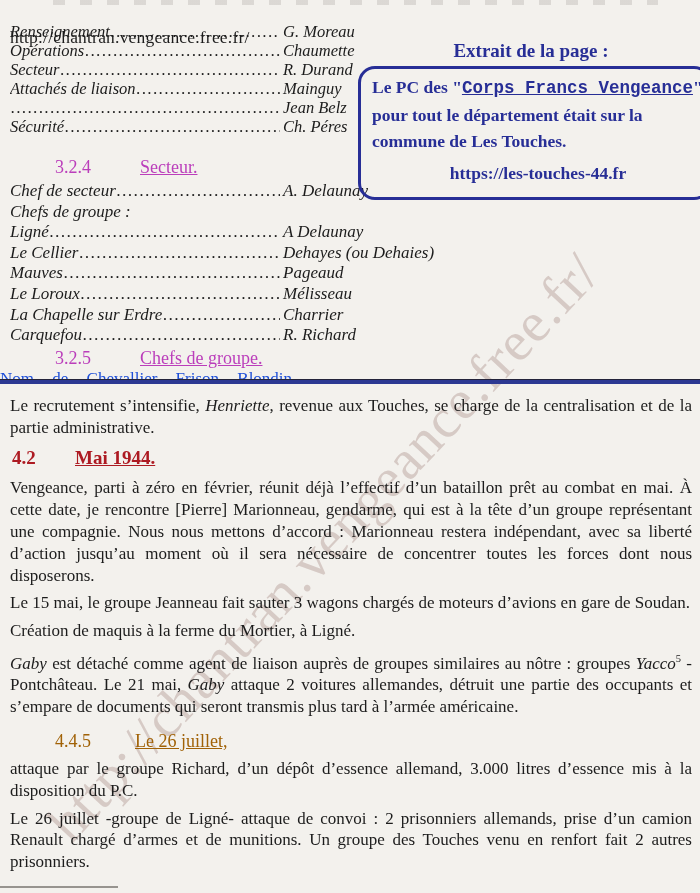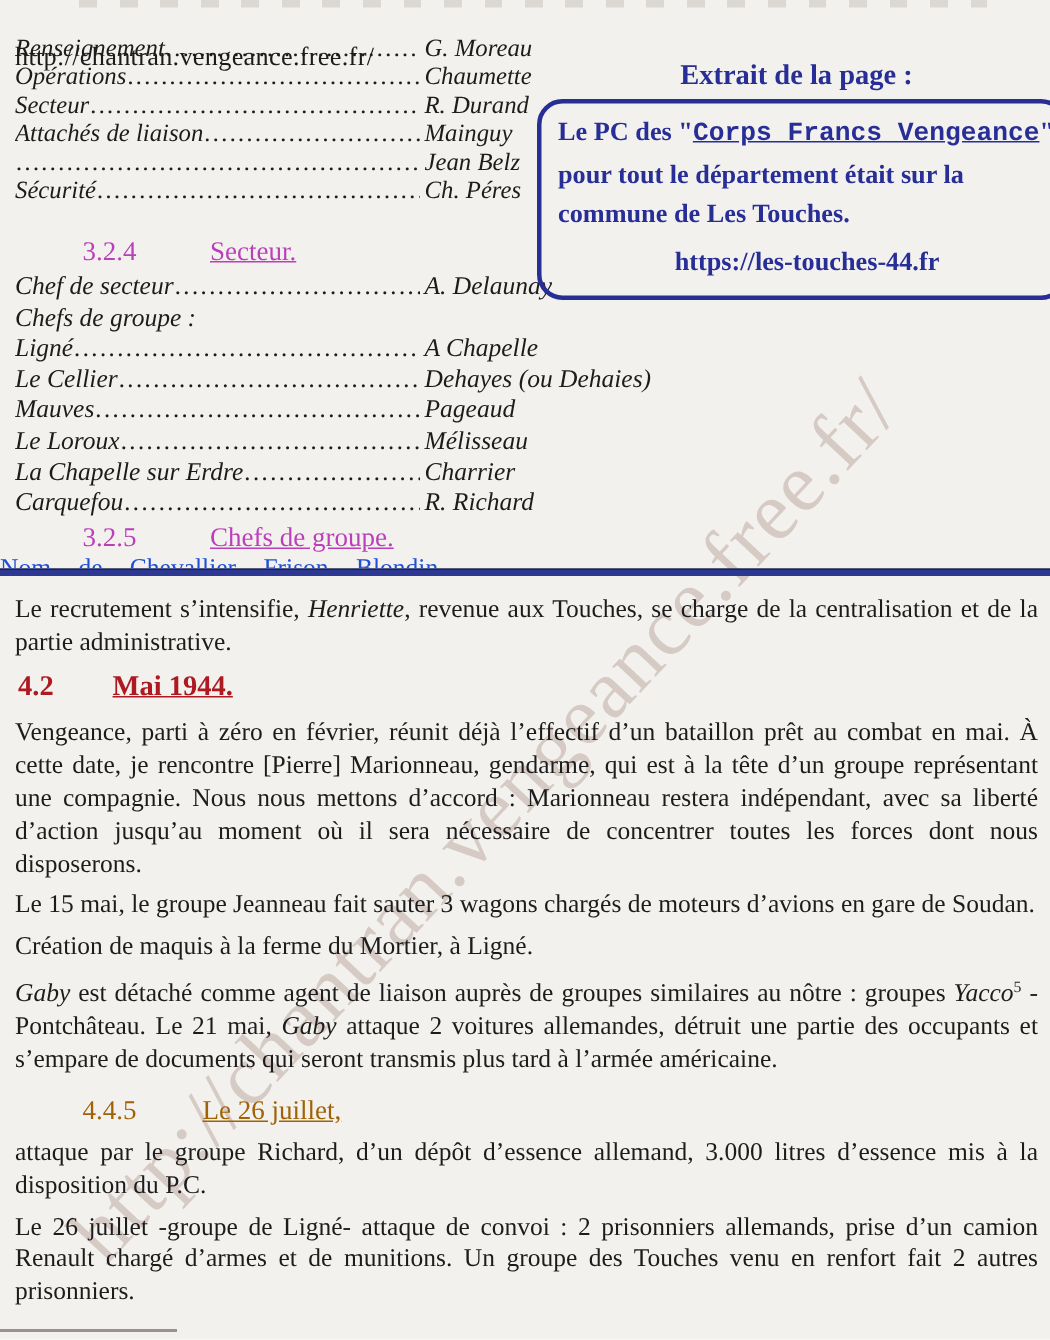--- a/index.html
+++ b/index.html
@@ -174,21 +174,21 @@
           <span class="lblwrap">
             <span class="lbl">Chefs de groupe :</span>
           </span>
         </div>
 
         <div class="row">
           <span class="lblwrap">
             <span class="lbl">Ligné</span>
             <span class="dots"></span>
           </span>
-          <span class="name">A Chapelle</span>
+          <span class="name">A Delaunay</span>
         </div>
 
         <div class="row">
           <span class="lblwrap">
             <span class="lbl">Le Cellier</span>
             <span class="dots"></span>
           </span>
           <span class="name">Dehayes (ou Dehaies)</span>
         </div>
 

